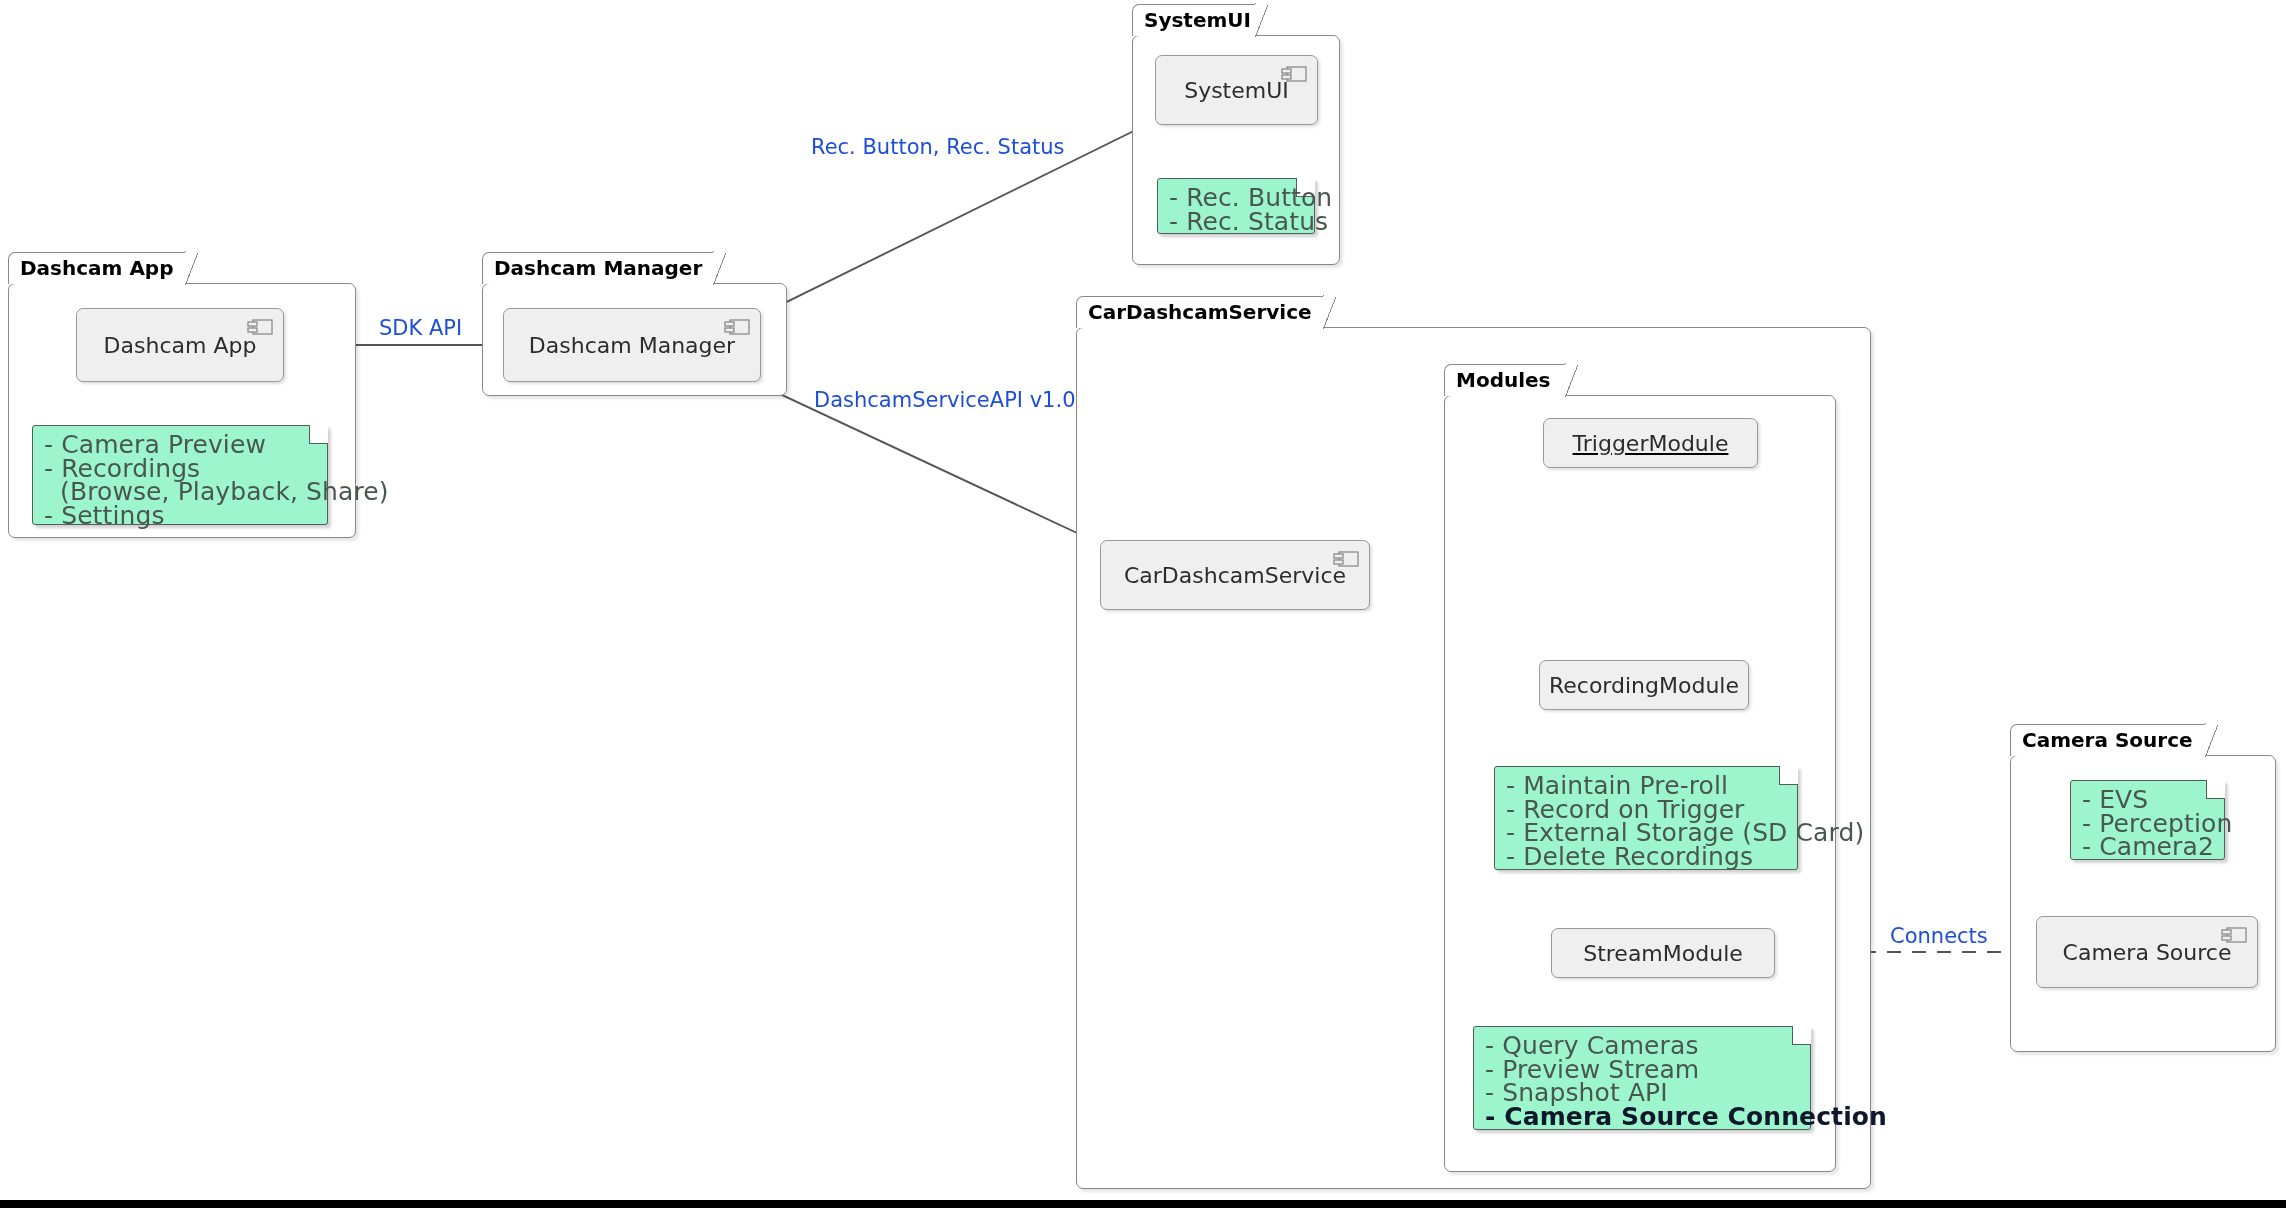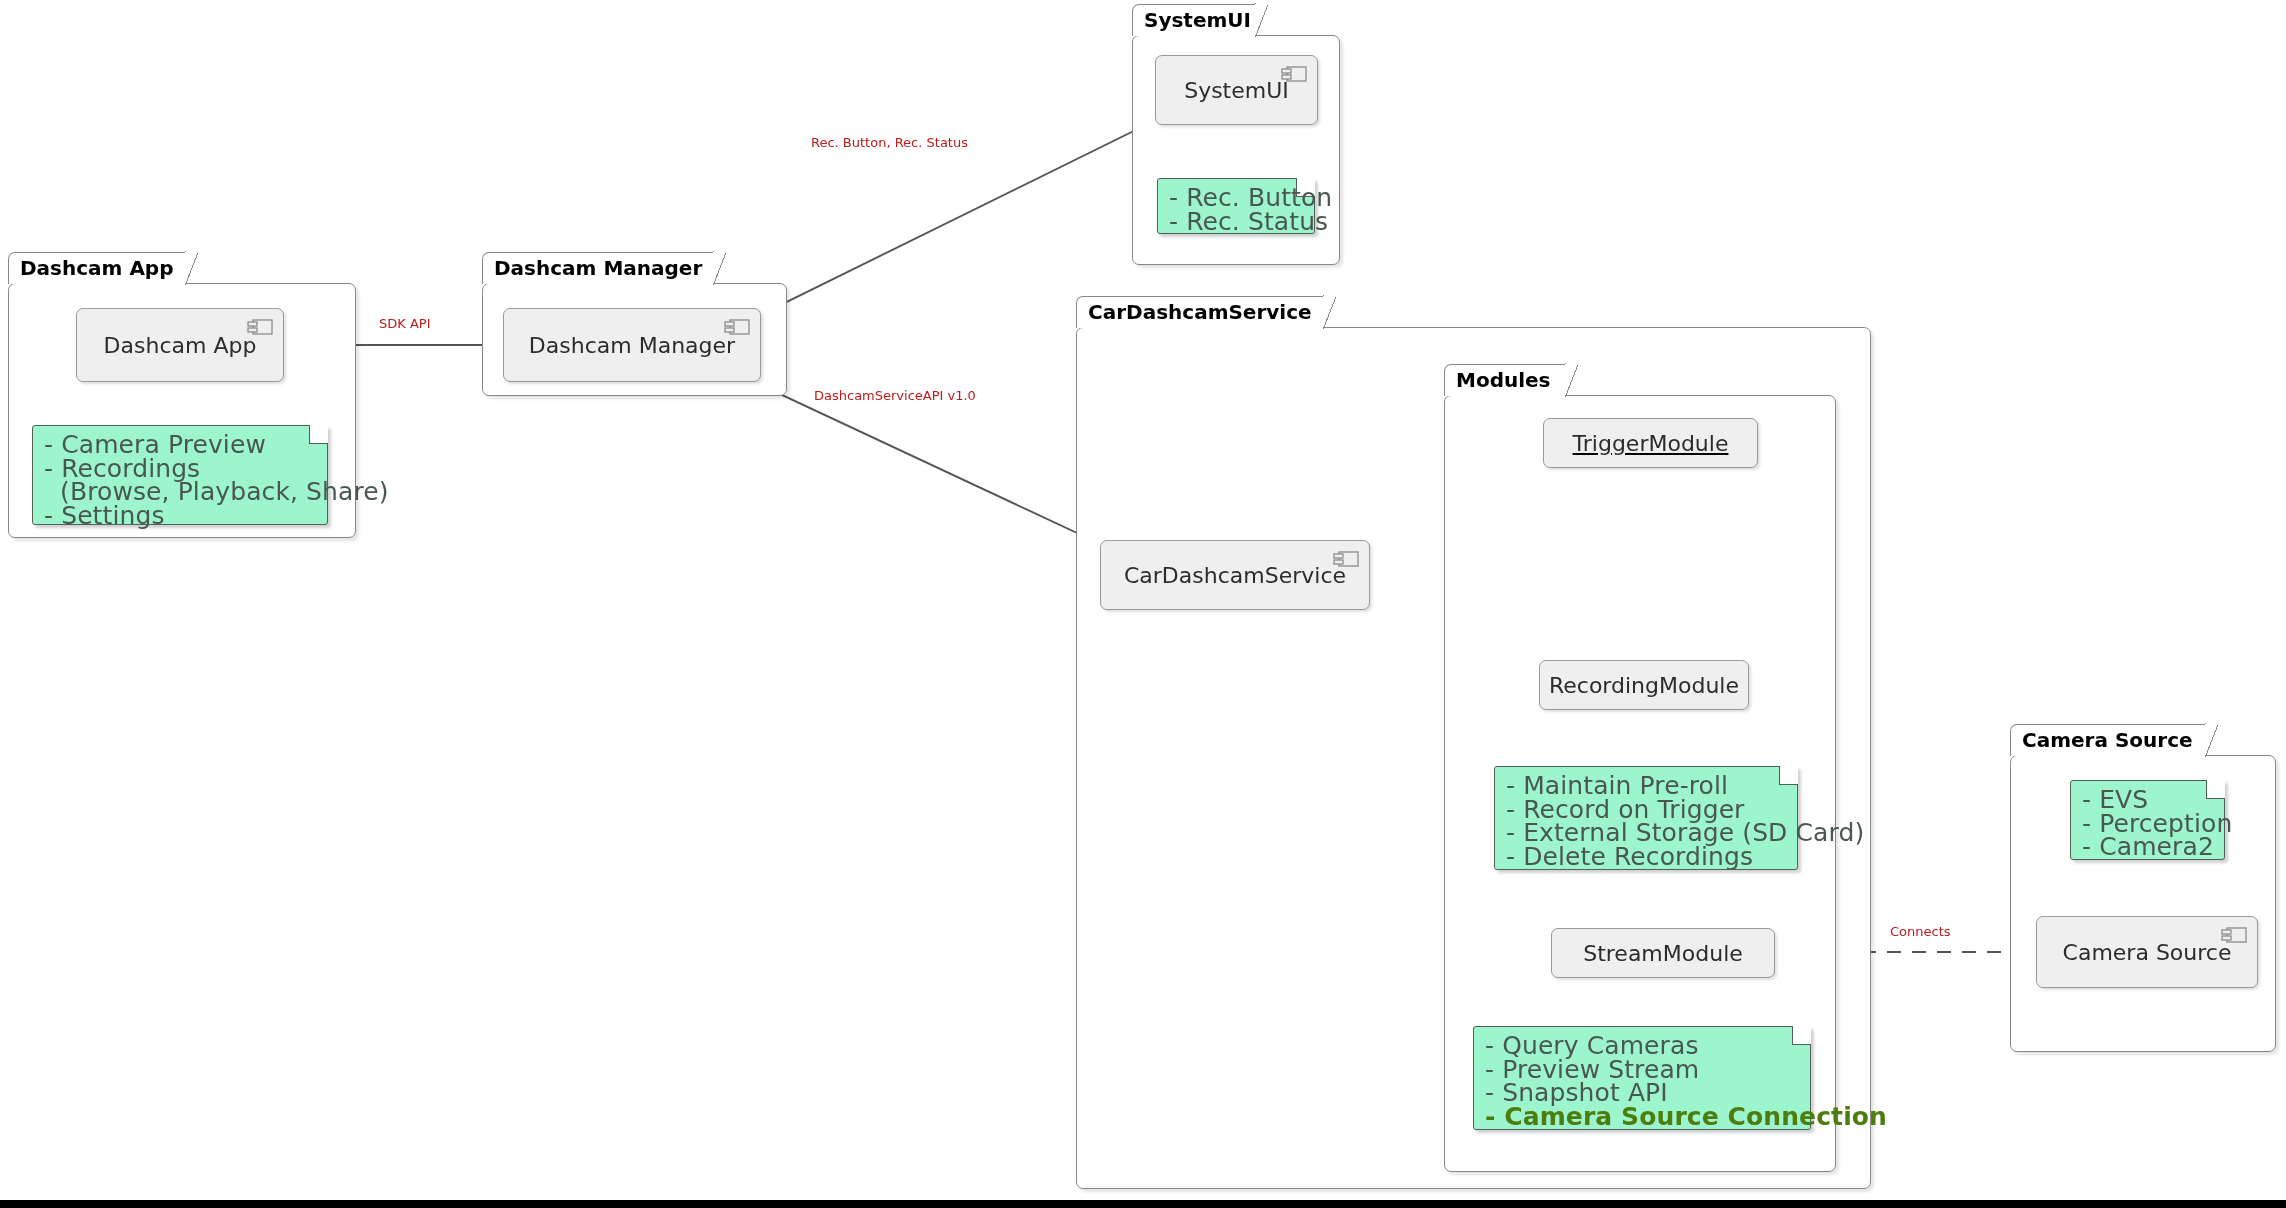--- a/index.html
+++ b/index.html
@@ -82,26 +82,26 @@
     background:#ffffff;
     border-left:1.8px solid #4E6057;
     border-bottom:1.8px solid #4E6057;
     box-sizing:border-box;
   }
   .note-text {
     position:absolute; left:11px; top:7px;
     font-size:25px; line-height:23.5px; color:#49584f;
     white-space:pre; letter-spacing:0.1px;
   }
-  .note-text b { font-weight:bold; color:#4d7c0f; }
+  .note-text b { font-weight:bold; color:#0f172a; }
 
   
   .elabel {
     position:absolute;
-    font-size:13px; color:#b91c1c; white-space:nowrap;
+    font-size:21px; color:#1d4ed8; white-space:nowrap;
     z-index:6;
   }
 
   
   #bottom-band { position:absolute; left:0; top:1200px; width:2286px; height:8px; background:#000000; z-index:20; }
 </style>
 </head>
 <body>
 
 <div id="canvas">

